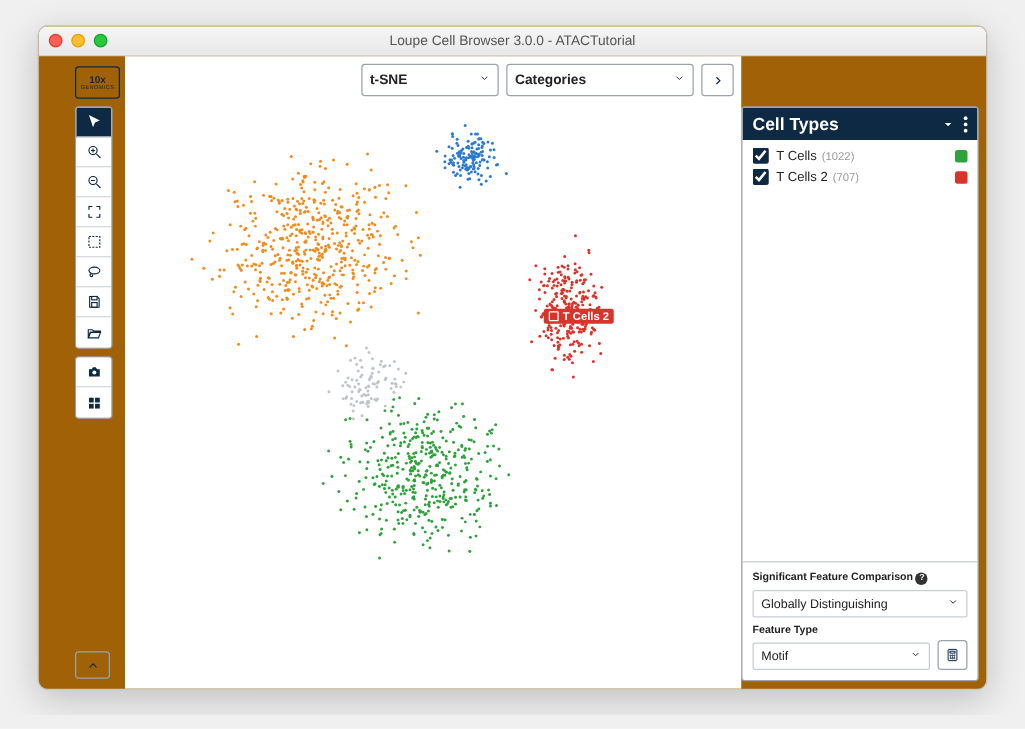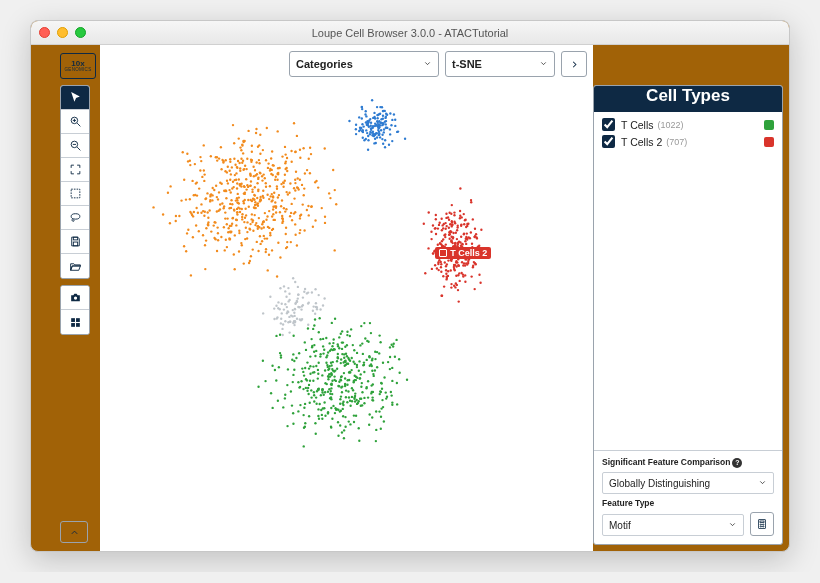--- a/index.html
+++ b/index.html
@@ -77,21 +77,21 @@
   .right-panel{
     width:196px; display:flex; flex-direction:column; border-left:0; padding:6px 6px 6px 0;
   }
   .panel-card{
     border:1px solid #9aa3ad; border-radius:3px; overflow:hidden; display:flex; flex-direction:column;
     flex:1; margin-top:34px; 
     background:#fff;
   }
   .panel-header{
     background:#0e2944; color:#fff; height:26px; display:flex; align-items:center; padding:0 8px;
-    font-size:17px; font-weight:700;flex-direction:column;
+    font-size:14px; font-weight:700;
   }
   .panel-header .hdr-caret{margin-left:auto;margin-right:8px;}
   .panel-header .hdr-caret svg,.panel-header .kebab svg{stroke:#fff;fill:#fff;}
   .kebab{display:flex;flex-direction:column;gap:2px;}
   .kebab span{width:3px;height:3px;background:#fff;border-radius:50%;}
   .legend{
     padding:6px 8px; display:flex; flex-direction:column; gap:4px;
   }
   .legend-row{
     display:flex; align-items:center; font-size:10.5px; color:#222;
@@ -209,28 +209,28 @@
       <div class="spacer"></div>
       <div class="collapse-box">
         <svg viewBox="0 0 24 24" width="11" height="11" fill="none" stroke="currentColor" stroke-width="2">
             <polyline points="6 15 12 9 18 15"></polyline>
           </svg>
       </div>
     </div>
 
     <div class="canvas">
       <div class="top-controls">
-        <div class="dd" style="width:150px">
-          <span>Categories</span>
+        <div class="dd" style="width:110px">
+          <span>t-SNE</span>
           <span class="caret"><svg viewBox="0 0 24 24">
                 <polyline points="6 9 12 15 18 9"></polyline>
               </svg></span>
         </div>
-        <div class="dd" style="width:110px">
-          <span>t-SNE</span>
+        <div class="dd" style="width:150px">
+          <span>Categories</span>
           <span class="caret"><svg viewBox="0 0 24 24">
                 <polyline points="6 9 12 15 18 9"></polyline>
               </svg></span>
         </div>
         <div class="sq-btn">
           <svg viewBox="0 0 24 24" width="11" height="11" fill="none" stroke="currentColor" stroke-width="2.2">
               <polyline points="9 6 15 12 9 18"></polyline>
             </svg>
         </div>
       </div>

